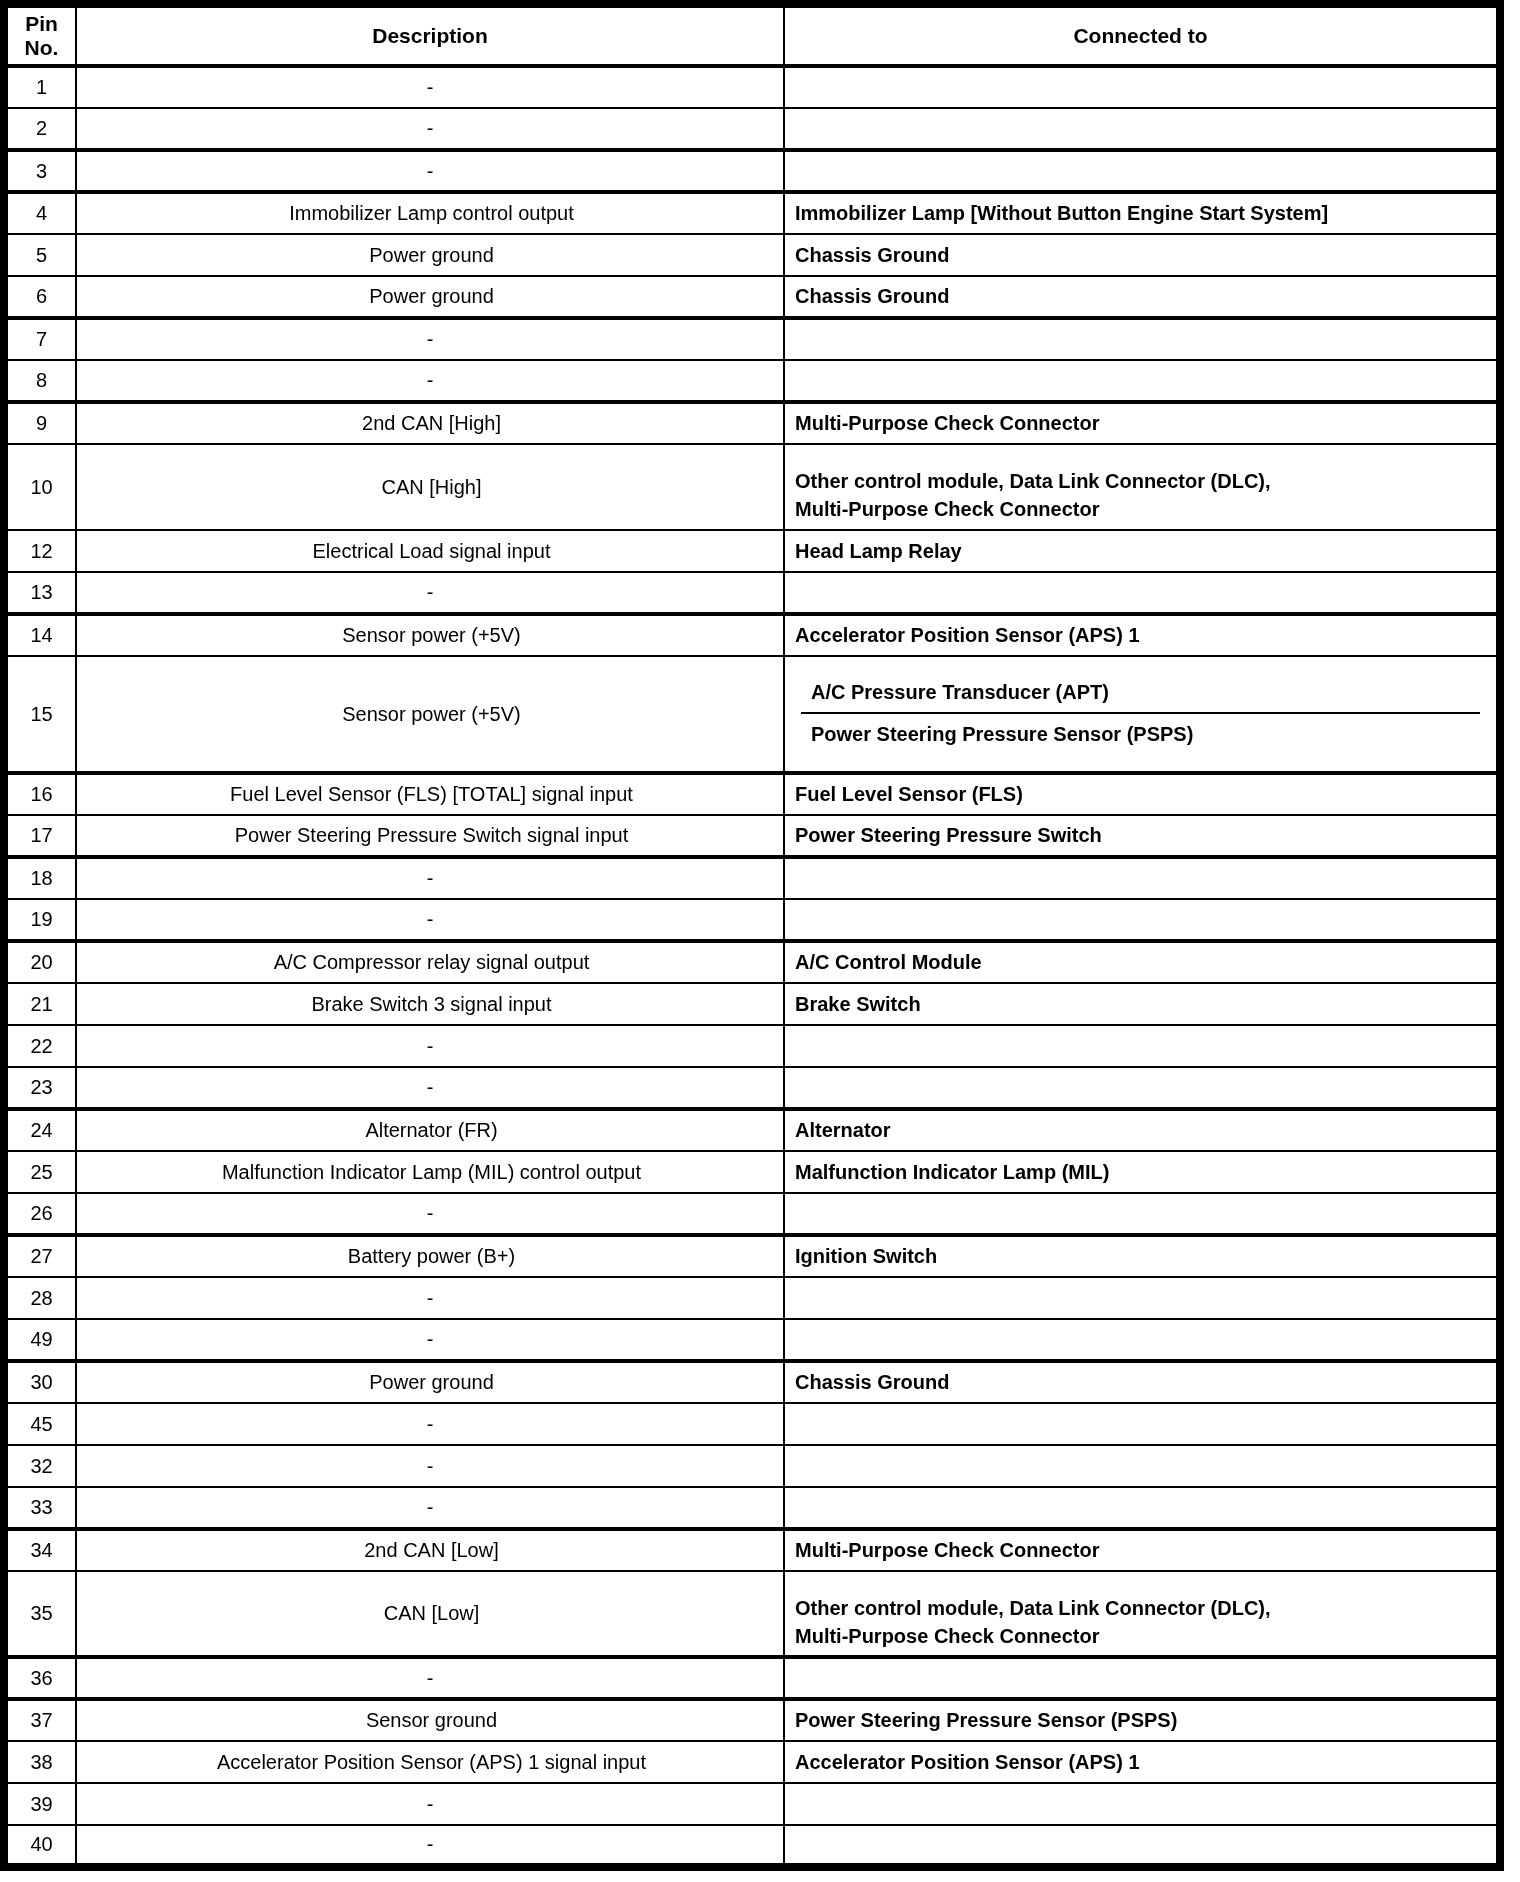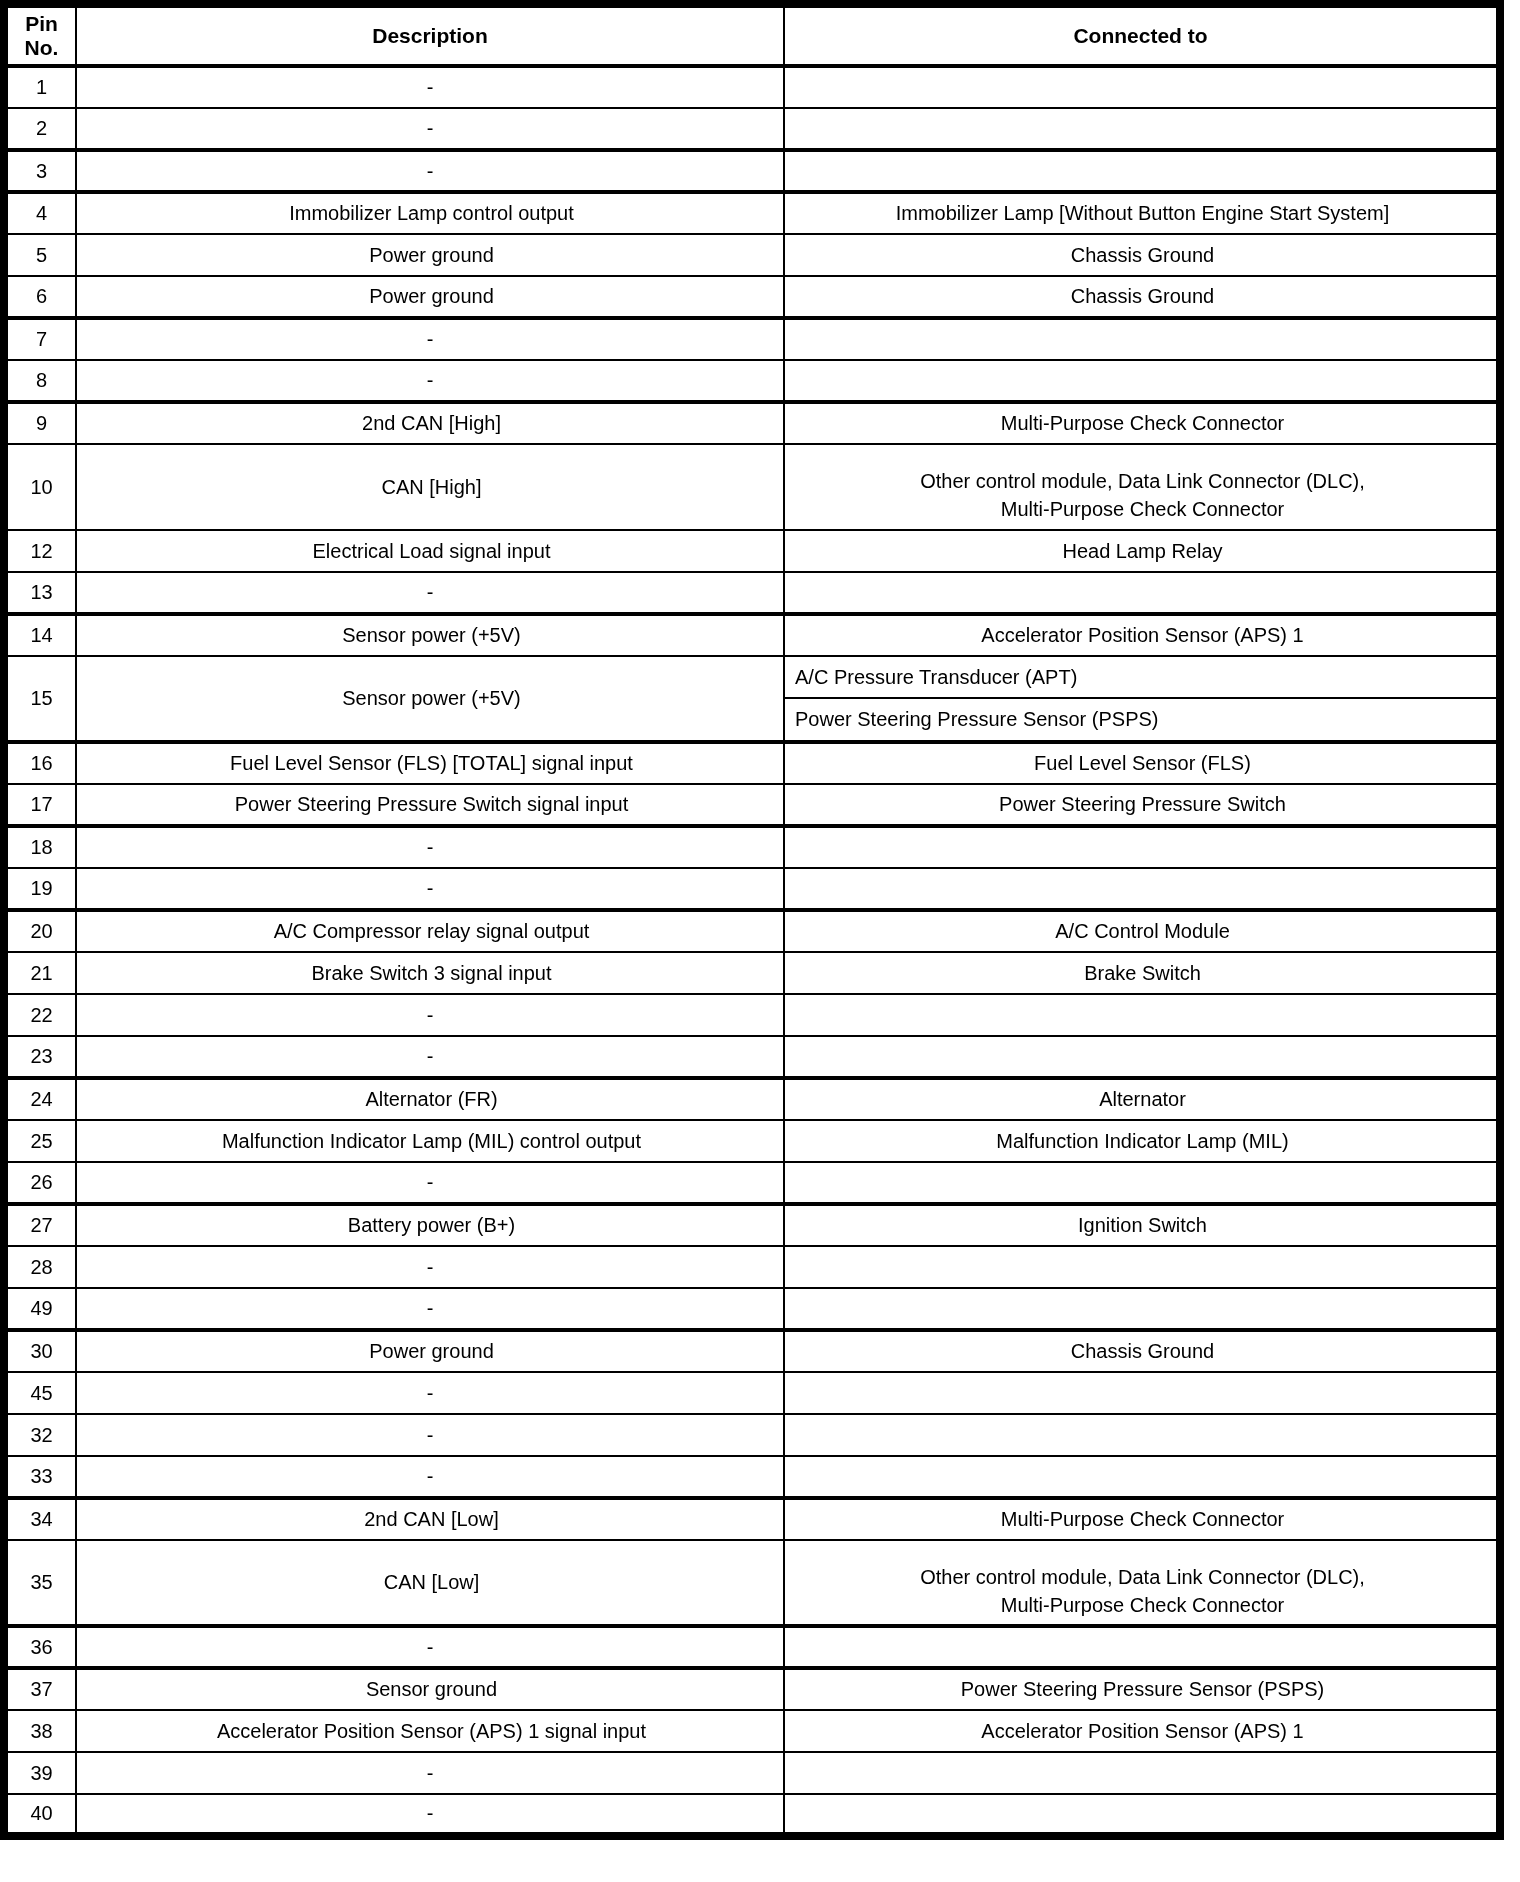--- a/index.html
+++ b/index.html
@@ -50,33 +50,34 @@
   }
   td.desc {
     text-align: center;
     padding: 2px 6px 2px 9px;
   }
   td.desc.dash {
     text-align: center;
     padding: 2px 0;
   }
   td.conn {
-    text-align: center;
+    text-align: left;
     padding: 2px 6px 2px 10px;
+    font-weight: bold;
   }
   td.conn .line {
     line-height: 28px;
     white-space: nowrap;
   }
   td.conn.multiline {
     padding-top: 20px;
     padding-bottom: 4px;
   }
   td.conn.split {
-    padding: 0;
+    padding: 16px;
     margin-left: 16px;
   }
   td.conn.split .sub-cell {
     height: 41px;
     display: flex;
     align-items: center;
     padding-left: 10px;
     box-sizing: border-box;
     white-space: nowrap;
   }

